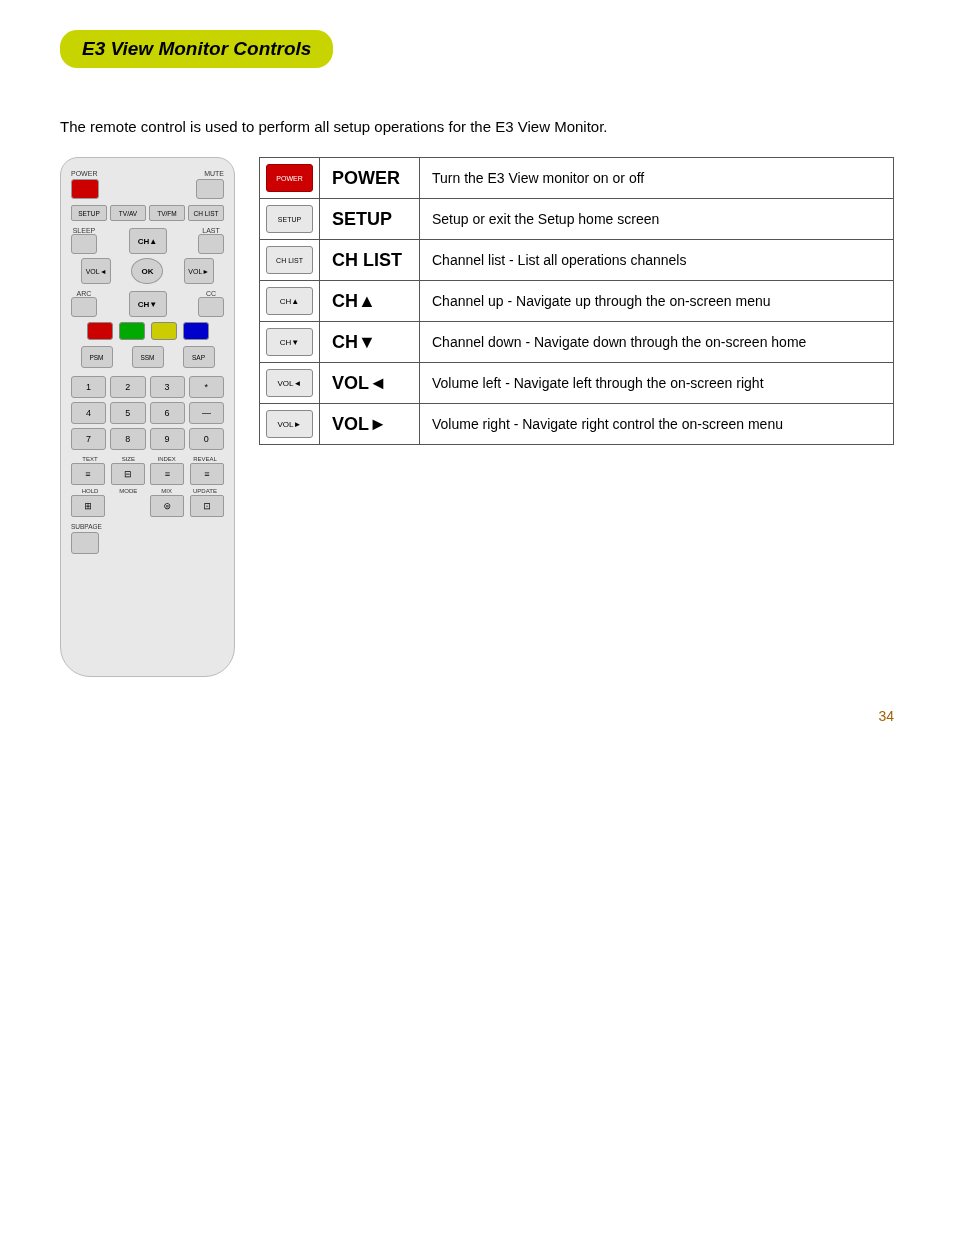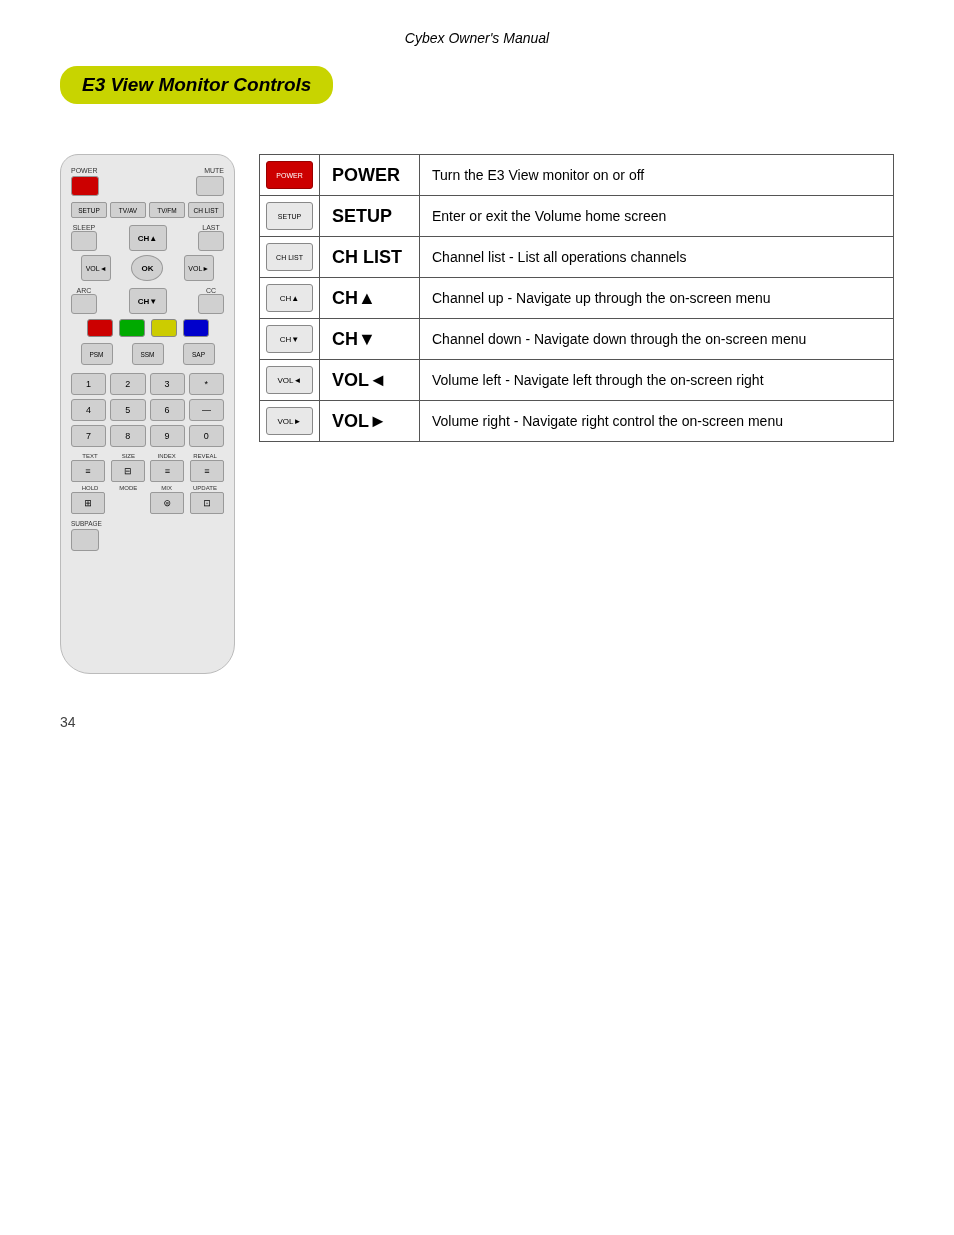--- a/index.html
+++ b/index.html
@@ -247,41 +247,39 @@
       align-items: center;
       justify-content: center;
       margin: auto;
     }
     .btn-icon-red {
       background: #c00;
       color: #fff;
       border: 1px solid #900;
     }
     .page-footer {
-      text-align: left;
-      margin-top: 40px;
+      text-align: right;
+      margin-top: 31px;
       font-size: 14px;
-      color: #404040;
+      color: #a16207;
     }
   </style>
 </head>
 <body>
 
 <div class="page">
 
-  <div class="header">
-    <em>Cybex Owner's Manual</em>
-  </div>
 
   <div style="margin-bottom: 18px;">
     <div class="title-banner">
       <span>E3 View Monitor Controls</span>
     </div>
   </div>
 
+  <p class="intro-text">The remote control is used to perform all setup operations for the E3 View Monitor.</p>
 
   <div class="main-content">
 
     <div class="remote">
 
       <div class="top-labels">
         <span class="remote-label">POWER</span>
         <span class="remote-label">MUTE</span>
       </div>
       <div class="remote-row" style="margin-bottom:6px;">
@@ -429,21 +427,21 @@
 
         <tr>
           <td class="icon-cell">
             <div class="btn-icon-img">
               <span style="font-size:7px;">SETUP</span>
             </div>
           </td>
           <td class="name-cell">
             <span>SETUP</span>
           </td>
-          <td class="desc-cell">Enter or exit the Volume home screen</td>
+          <td class="desc-cell">Setup or exit the Setup home screen</td>
         </tr>
 
         <tr>
           <td class="icon-cell">
             <div class="btn-icon-img">
               <span style="font-size:7px;">CH LIST</span>
             </div>
           </td>
           <td class="name-cell">
             <span>CH LIST</span>
@@ -465,21 +463,21 @@
 
         <tr>
           <td class="icon-cell">
             <div class="btn-icon-img">
               <span style="font-size:8px;">CH▼</span>
             </div>
           </td>
           <td class="name-cell">
             <span>CH▼</span>
           </td>
-          <td class="desc-cell">Channel down - Navigate down through the on-screen menu</td>
+          <td class="desc-cell">Channel down - Navigate down through the on-screen home</td>
         </tr>
 
         <tr>
           <td class="icon-cell">
             <div class="btn-icon-img">
               <span style="font-size:8px;">VOL◄</span>
             </div>
           </td>
           <td class="name-cell">
             <span>VOL◄</span>

